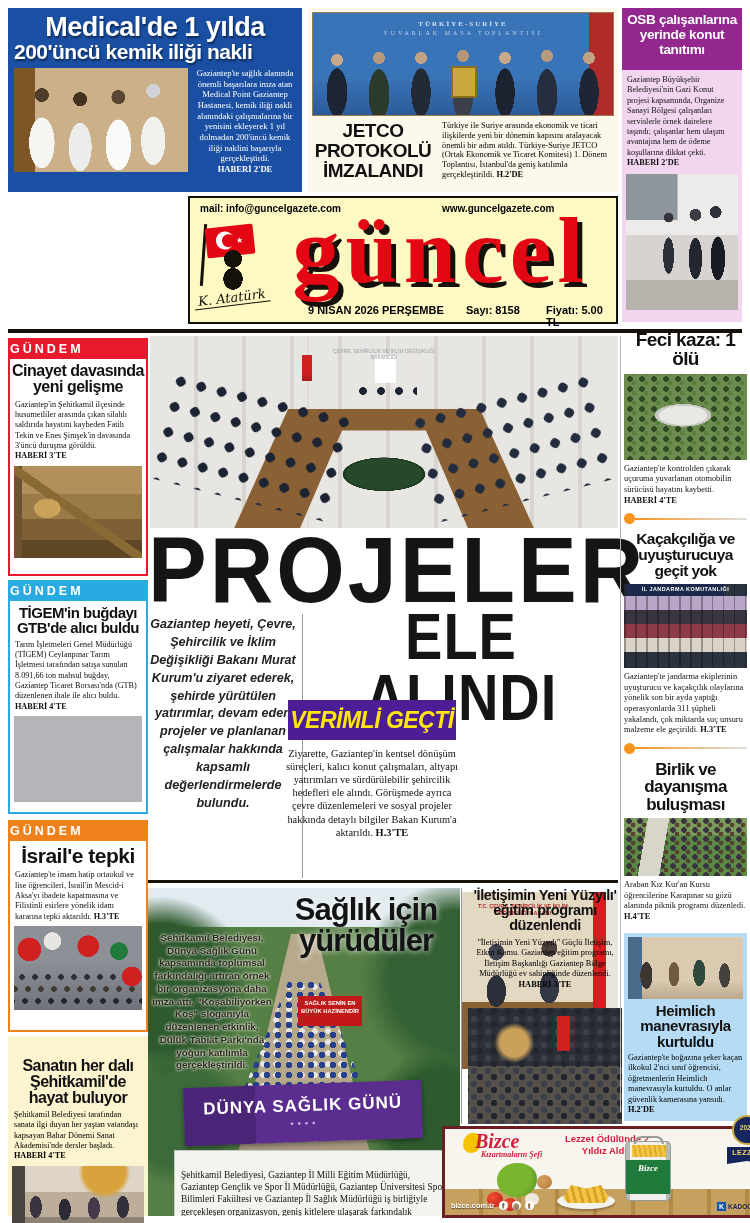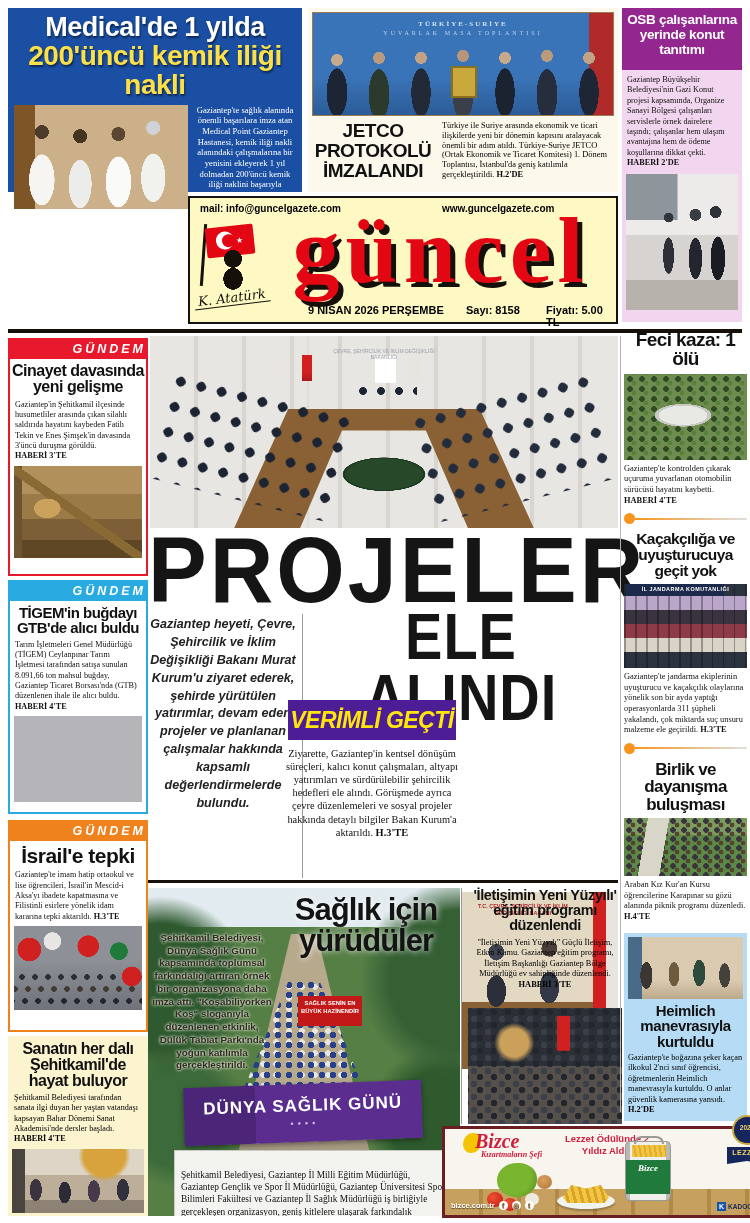--- a/index.html
+++ b/index.html
@@ -7,21 +7,21 @@
   .page { position:relative; width:750px; height:1223px; background:#fff; margin:0 auto; overflow:hidden; }
   .abs { position:absolute; }
   .sans { font-family:"Liberation Sans", sans-serif; }
   .hd { font-family:"Liberation Sans", sans-serif; font-weight:bold; color:#111; }
   .ref { font-weight:bold; white-space:nowrap; }
   .ph { position:relative; overflow:hidden; }
 
   
   .medical-box { left:8px; top:8px; width:294px; height:184px; background:#1a4fa3; color:#fff; padding:6px 6px 4px; }
   .medical-h1 { font-size:27px; line-height:1.0; text-align:center; letter-spacing:-0.5px; text-shadow:1px 2px 2px rgba(0,0,0,.5); color:#fff;}
-  .medical-h2 { font-size:28px; line-height:1.05; text-align:center; letter-spacing:-0.5px; text-shadow:1px 2px 2px rgba(0,0,0,.5); color:#fde047;}
+  .medical-h2 { font-size:21px; line-height:1.05; letter-spacing:-0.5px; text-shadow:1px 2px 2px rgba(0,0,0,.5); color:#ffffff;}
   .medical-row { display:flex; gap:6px; margin-top:5px; }
   .medical-body { font-size:8.6px; line-height:1.24; text-align:center; width:102px; }
   .ph-doctors { width:174px; height:104px; flex:none;
     background:
       radial-gradient(circle 7px at 16% 26%, #4e3c2b 98%, transparent),
       radial-gradient(circle 7px at 38% 30%, #43331f 98%, transparent),
       radial-gradient(circle 7px at 60% 28%, #5a4632 98%, transparent),
       radial-gradient(circle 7px at 80% 22%, #cfd2d6 98%, transparent),
       radial-gradient(ellipse 21px 42px at 16% 72%, #f6f5f1 60%, transparent 61%),
       radial-gradient(ellipse 19px 40px at 38% 76%, #ececea 60%, transparent 61%),
@@ -82,21 +82,21 @@
   .pole { position:absolute; left:8px; top:0; width:3px; height:62px; background:#15100a; transform:rotate(4deg); }
   .ataturk { position:absolute; left:22px; top:26px; width:34px; height:40px; background:radial-gradient(circle 9px at 50% 22%, #15100a 98%, transparent), radial-gradient(ellipse 16px 18px at 50% 72%, #15100a 60%, transparent 61%); }
   .sig { position:absolute; left:0px; top:66px; width:76px; font-family:"DejaVu Serif", serif; font-style:italic; font-size:13px; transform:rotate(-7deg); color:#15100a; border-bottom:1px solid #15100a; text-align:center;}
   .mast-date { position:absolute; left:118px; top:106px; font-size:11px; font-weight:bold; }
   .mast-issue { position:absolute; left:276px; top:106px; font-size:11px; font-weight:bold; }
   .mast-price { position:absolute; left:356px; top:106px; font-size:11px; font-weight:bold; }
   .black-rule { left:8px; top:329px; width:734px; height:4px; background:#15100a; }
 
   
   .gundem-box { position:absolute; left:8px; width:140px; background:#fff; border:2px solid #e8192c; padding:0 0 3px; }
-  .gundem-tag { background:#e8192c; color:#fff; font-size:12.5px; font-weight:bold; text-align:right; letter-spacing:3px; padding:2px 0 3px; font-family:"Liberation Sans",sans-serif;font-style:italic;}
+  .gundem-tag { background:#e8192c; color:#fff; font-size:12.5px; font-weight:bold; text-align:left; letter-spacing:3px; padding:2px 0 3px; font-family:"Liberation Sans",sans-serif;}
   .gundem-h { font-size:15px; line-height:1.02; text-align:center; padding:4px 2px 2px; letter-spacing:-0.5px; }
   .gundem-body { font-size:8.2px; line-height:1.26; padding:2px 5px; color:#111; }
   .gundem-ph { margin:2px 4px 0; }
   .ph-gavel { height:92px; background:
       radial-gradient(ellipse 22px 16px at 26% 46%, #caa25c 60%, transparent 61%),
       linear-gradient(35deg, transparent 0 46%, #8a6a34 46% 52%, transparent 52%),
       linear-gradient(90deg,#6e5330 0 6%, transparent 6%),
       linear-gradient(180deg,#b2905c 0 30%, #9a7a46 30% 58%, #7c5f36 58% 80%, #5f4726 80%); }
   .ph-tigem { height:86px; background:
       radial-gradient(ellipse 10px 26px at 30% 48%, #1d2630 60%, transparent 61%),
@@ -108,21 +108,21 @@
   .ph-protest { height:84px; background:
       radial-gradient(circle 12px at 12% 28%, #d02020 96%, transparent),
       radial-gradient(circle 9px at 30% 18%, #e8e6e2 96%, transparent),
       radial-gradient(circle 11px at 58% 24%, #d02020 96%, transparent),
       radial-gradient(circle 9px at 82% 30%, #1f7a3c 96%, transparent),
       radial-gradient(circle 10px at 92% 60%, #d02020 96%, transparent),
       radial-gradient(circle 3px at 8px 5px, #2c2f38 90%, transparent) 0 46px/13px 11px repeat-x,
       radial-gradient(circle 3px at 8px 5px, #403a32 90%, transparent) 6px 58px/13px 11px repeat-x,
       radial-gradient(circle 3px at 8px 5px, #23262e 90%, transparent) 3px 70px/13px 11px repeat-x,
       linear-gradient(180deg,#8d9096 0 40%, #6f727a 100%); }
-  .sanat-box { position:absolute; left:8px; top:1036px; width:140px; height:180px; background:#fcf3cf; padding:3px 4px; }
+  .sanat-box { position:absolute; left:8px; top:1036px; width:140px; height:180px; background:#fcf3cf; padding:20px 4px; }
   .sanat-h { font-size:16px; line-height:1.0; text-align:center; letter-spacing:-0.5px; padding-top:2px;}
   .sanat-body { font-size:8.2px; line-height:1.26; padding:4px 2px 2px; }
   .ph-sanat { height:64px; margin-top:2px; background:
       radial-gradient(circle 26px at 70% 10%, #d8a23c 80%, transparent),
       radial-gradient(ellipse 10px 18px at 18% 64%, #3a3340 60%, transparent 61%),
       radial-gradient(ellipse 10px 18px at 40% 68%, #2c2a36 60%, transparent 61%),
       radial-gradient(ellipse 10px 18px at 62% 66%, #463a4a 60%, transparent 61%),
       radial-gradient(ellipse 10px 18px at 84% 64%, #32303c 60%, transparent 61%),
       linear-gradient(90deg,#4a4440 0 10%, transparent 10%),
       linear-gradient(180deg,#ded5c6 0 40%, #bcae98 40% 80%, #8e8274 80%); }

